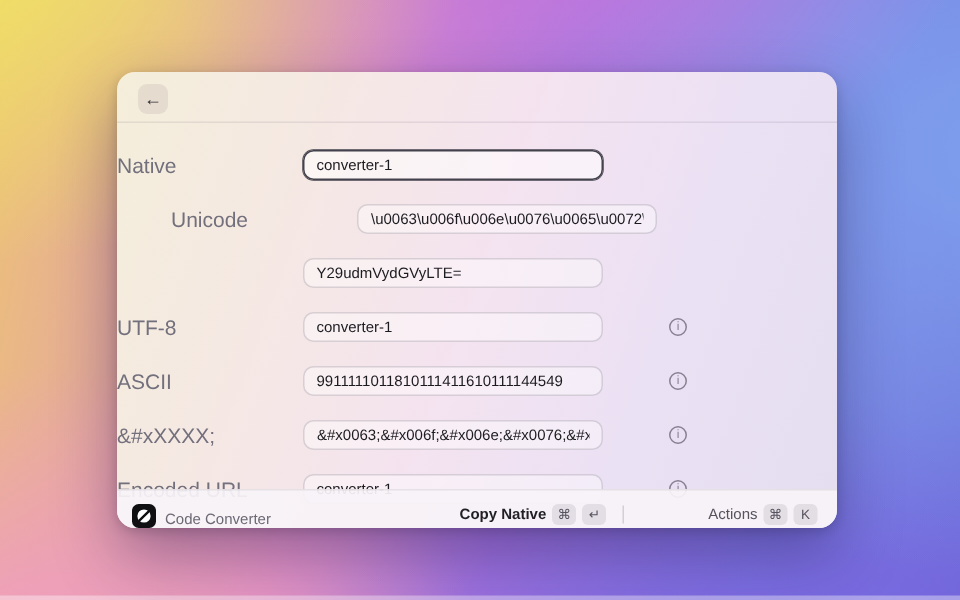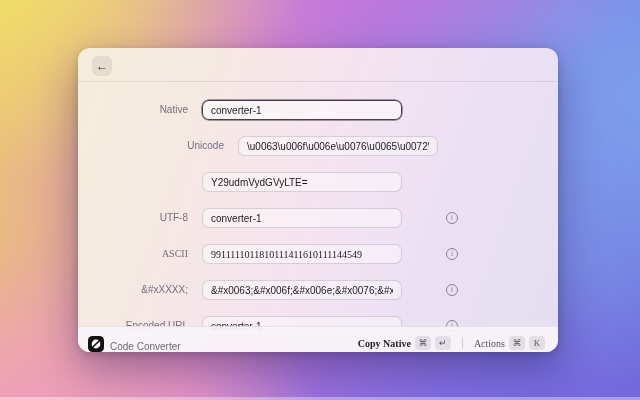--- a/index.html
+++ b/index.html
@@ -35,26 +35,26 @@
   .back-btn{
     position:absolute; left:14px; top:8px; width:20px; height:20px;
     border:none; border-radius:6px; background:rgba(80,60,80,0.09);
     display:flex; align-items:center; justify-content:center;
     font-size:12px; line-height:1; color:#2b2b31; cursor:pointer;
     font-family:inherit;
   }
 
   .row{ position:absolute; left:0; width:100%; height:20px; }
   .row-0{ top:52px; } .row-1{ top:88px;margin-left:36px; } .row-2{ top:124px; }
-  .row-3{ top:160px; } .row-4{ top:196px;font-family:Liberation Serif, serif; } .row-5{ top:232px; }
+  .row-3{ top:160px; } .row-4{ top:196px; } .row-5{ top:232px; }
   .row-6{ top:268px; }
 
   .flabel{
     position:absolute; left:0; top:0; width:110px; height:20px;
-    line-height:20px; text-align:right; font-size:10px; color:#73707d;
+    line-height:20px; font-size:14px; color:#73707d;
   }
   .finput{
     position:absolute; left:124px; top:0; width:200px; height:20px;
     border:1px solid rgba(40,30,50,0.16); border-radius:7px;
     background:rgba(255,255,255,0.42); padding:0 8px;
     font-size:10px; color:#1c1b20; font-family:inherit;
     white-space:nowrap; overflow:hidden; outline:none;
   }
   .finput.focused{
     border-color:#43424c; box-shadow:0 0 0 0.5px #43424c;
@@ -71,21 +71,21 @@
     position:absolute; left:0; bottom:0; width:100%; height:26px;
     background:rgba(247,243,248,0.93);
     border-top:1px solid rgba(0,0,0,0.07);
     display:flex; align-items:flex-end; padding:0 10px; gap:6px;
   }
   .app-icon{ width:16px; height:16px; display:block; }
   .app-name{ font-size:10px; color:#6d6a76; }
   .footer-right{ margin-left:auto; display:flex; align-items:center; gap:4px; }
   .footer-btn{
     display:flex; align-items:center; gap:4px; background:none; border:none;
-    padding:2px 3px; border-radius:5px; cursor:pointer; font-family:Liberation Serif, serif;
+    padding:2px 3px; border-radius:5px; cursor:pointer; font-family:Liberation Sans, sans-serif;margin-left:45px;
   }
   .primary-label{ font-size:10px; font-weight:700; color:#201f25; }
   .actions-label{ font-size:10px; color:#56535f; }
   kbd{
     min-width:16px; height:14px; padding:0 3px; border-radius:4px;
     background:rgba(30,20,40,0.09); color:#56535f; font-size:9px;
     display:inline-flex; align-items:center; justify-content:center;
     font-family:inherit;
   }
   .vsep{ width:1px; height:12px; background:rgba(0,0,0,0.14); margin:0 4px; }

